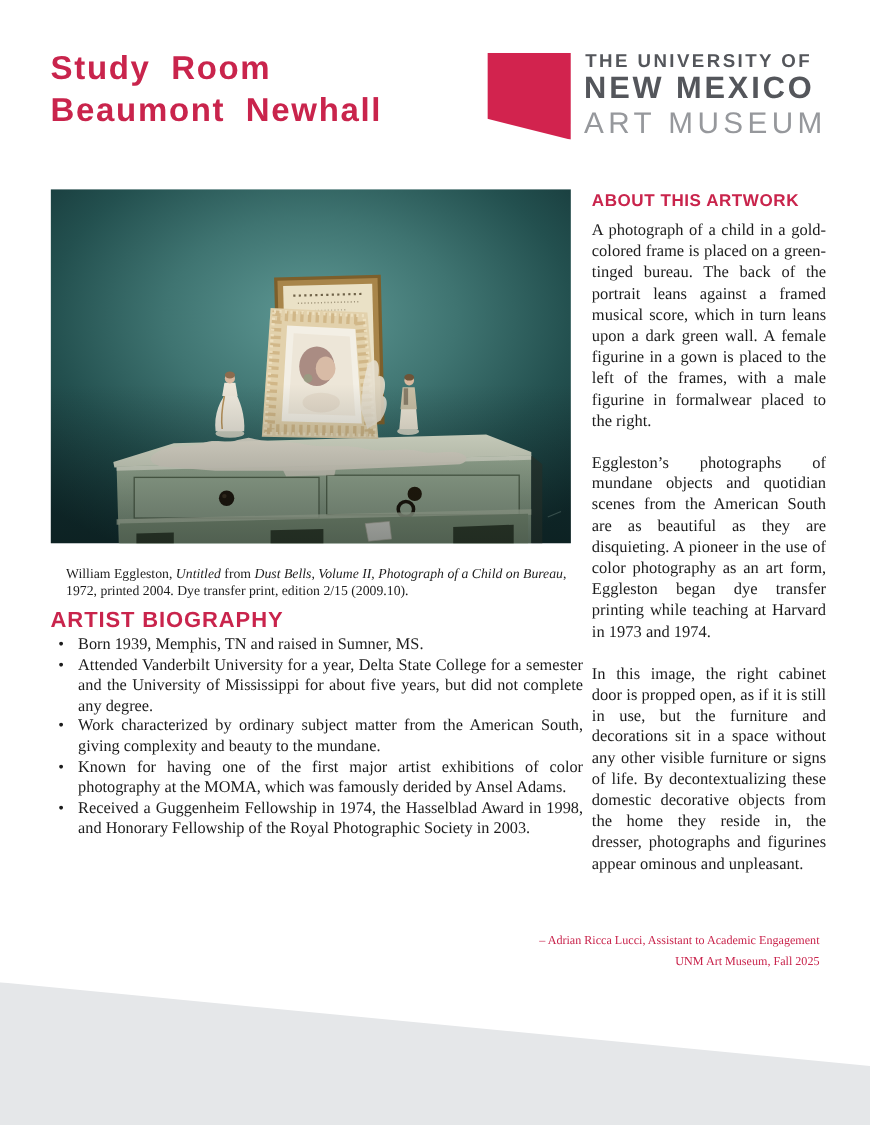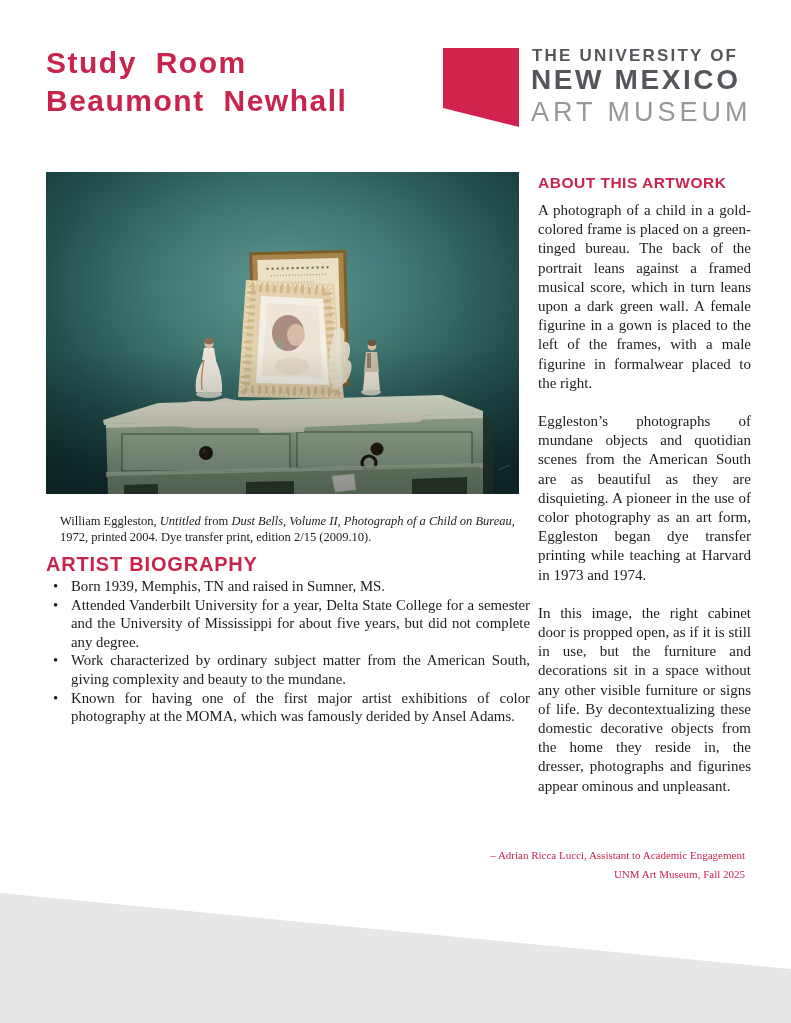--- a/index.html
+++ b/index.html
@@ -177,20 +177,21 @@
   </svg>
 
   <p class="caption"><span>William Eggleston, </span><i>Untitled</i><span> from </span><i>Dust Bells, Volume II, Photograph of a Child on Bureau</i><span>, 1972, printed 2004. Dye transfer print, edition 2/15 (2009.10).</span></p>
 
   <div class="bio-heading">ARTIST BIOGRAPHY</div>
   <ul class="bio-list">
     <li>Born 1939, Memphis, TN and raised in Sumner, MS.</li>
     <li>Attended Vanderbilt University for a year, Delta State College for a semester and the University of Mississippi for about five years, but did not complete any degree.</li>
     <li>Work characterized by ordinary subject matter from the American South, giving complexity and beauty to the mundane.</li>
     <li>Known for having one of the first major artist exhibitions of color photography at the MOMA, which was famously derided by Ansel Adams.</li>
+    <li>Received a Guggenheim Fellowship in 1974, the Hasselblad Award in 1998, and Honorary Fellowship of the Royal Photographic Society in 2003.</li>
   </ul>
 
   <div class="about">
     <h2 class="about-heading">ABOUT THIS ARTWORK</h2>
     <p>A photograph of a child in a gold-colored frame is placed on a green-tinged bureau. The back of the portrait leans against a framed musical score, which in turn leans upon a dark green wall. A female figurine in a gown is placed to the left of the frames, with a male figurine in formalwear placed to the right.</p>
     <p>Eggleston’s photographs of mundane objects and quotidian scenes from the American South are as beautiful as they are disquieting. A pioneer in the use of color photography as an art form, Eggleston began dye transfer printing while teaching at Harvard in 1973 and 1974.</p>
     <p>In this image, the right cabinet door is propped open, as if it is still in use, but the furniture and decorations sit in a space without any other visible furniture or signs of life. By decontextualizing these domestic decorative objects from the home they reside in, the dresser, photographs and figurines appear ominous and unpleasant.</p>
   </div>
 
   <div class="attribution">

